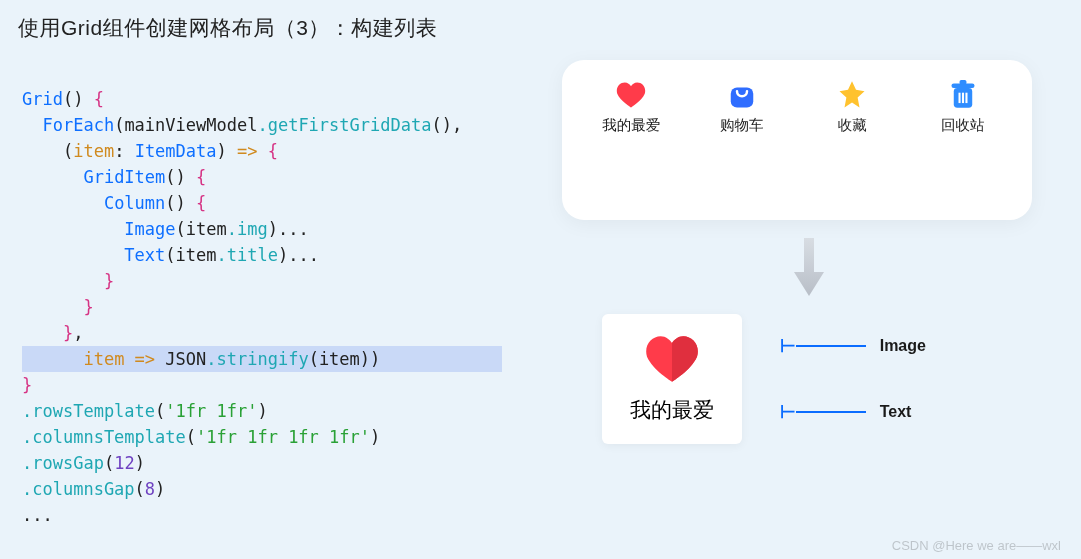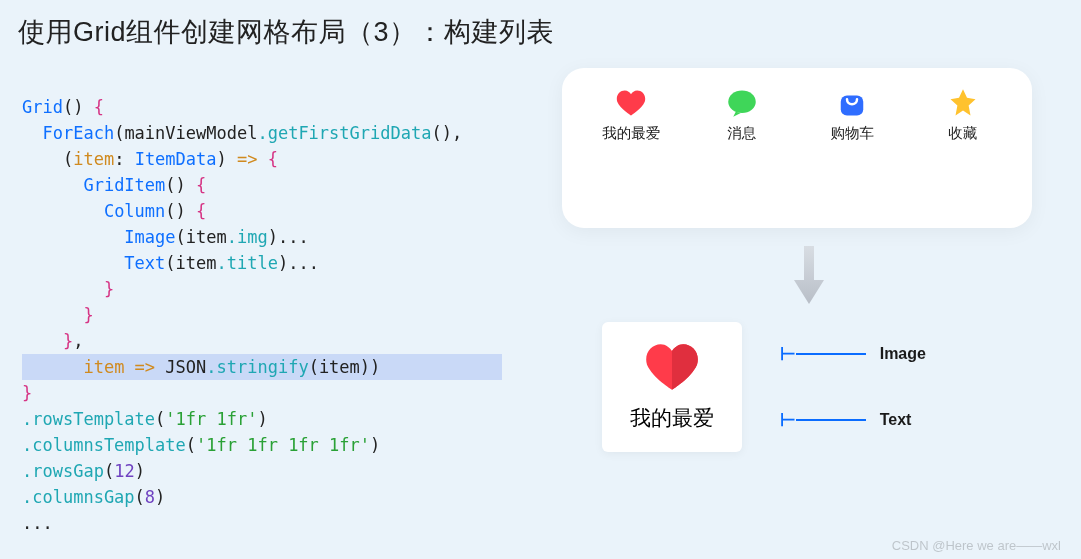--- a/index.html
+++ b/index.html
@@ -5,21 +5,21 @@
   * { box-sizing: border-box; margin: 0; padding: 0; }
   body {
     width: 1081px;
     height: 559px;
     background: #eaf3fa;
     font-family: -apple-system, "SF Pro", "Helvetica Neue", Arial, "PingFang SC", "Microsoft YaHei", sans-serif;
     position: relative;
     overflow: hidden;
   }
   .title {
-    font-size: 27px;
+    font-size: 21px;
     font-weight: 500;
     color: #222;
     padding: 14px 20px 8px 18px;
     letter-spacing: 0.5px;
   }
   .content {
     display: flex;
     padding: 10px 10px 4px 22px;
   }
   .code {
@@ -162,43 +162,47 @@
       <div class="tile">
             <div class="tile-icon">
               <svg width="30" height="28" viewBox="0 0 24 22">
                 <path d="M12 21s-8.5-5.2-11-11C-0.5 5 3 1 7 1c2.4 0 4 1.5 5 3 1-1.5 2.6-3 5-3 4 0 7.5 4 6 9-2.5 5.8-11 11-11 11z" fill="#ff3b4a"></path>
               </svg>
             </div>
             <div class="tile-label">我的最爱</div>
           </div>
           <div class="tile">
             <div class="tile-icon">
-              <svg width="30" height="28" viewBox="0 0 24 22">
-                <ellipse cx="12" cy="10" rx="11" ry="9" fill="#3fd659"></ellipse>
-                <path d="M7 18l-2 4 6-3" fill="#3fd659"></path>
-              </svg>
-            </div>
-            <div class="tile-label">消息</div>
-          </div>
-          <div class="tile">
-            <div class="tile-icon">
               <svg width="30" height="30" viewBox="0 0 24 24">
                 <rect x="3" y="6" width="18" height="16" rx="5" fill="#2f6dff"></rect>
                 <path d="M8 9a4 4 0 0 0 8 0" stroke="#fff" stroke-width="2" fill="none" stroke-linecap="round"></path>
               </svg>
             </div>
             <div class="tile-label">购物车</div>
           </div>
           <div class="tile">
             <div class="tile-icon">
               <svg width="30" height="30" viewBox="0 0 24 24">
                 <path d="M12 1l3.2 6.8L22 9l-5.5 5 1.5 8L12 18l-6 4 1.5-8L2 9l6.8-1.2z" fill="#ffc22e"></path>
               </svg>
             </div>
             <div class="tile-label">收藏</div>
+          </div>
+          <div class="tile">
+            <div class="tile-icon">
+              <svg width="28" height="30" viewBox="0 0 24 26">
+                <rect x="4" y="7" width="16" height="17" rx="3" fill="#2f8dff"></rect>
+                <rect x="2" y="3" width="20" height="4" rx="2" fill="#2f8dff"></rect>
+                <rect x="9" y="0" width="6" height="4" rx="1.5" fill="#2f8dff"></rect>
+                <line x1="9" y1="11" x2="9" y2="20" stroke="#fff" stroke-width="1.8"></line>
+                <line x1="12" y1="11" x2="12" y2="20" stroke="#fff" stroke-width="1.8"></line>
+                <line x1="15" y1="11" x2="15" y2="20" stroke="#fff" stroke-width="1.8"></line>
+              </svg>
+            </div>
+            <div class="tile-label">回收站</div>
           </div>
         </div>
     </div>
 
     <svg class="arrow-down" width="34" height="60" viewBox="0 0 34 60">
       <defs>
         <linearGradient id="ag" x1="0" y1="0" x2="0" y2="1">
           <stop offset="0%" stop-color="#d8dde3"></stop>
           <stop offset="100%" stop-color="#b8bec7"></stop>
         </linearGradient>

